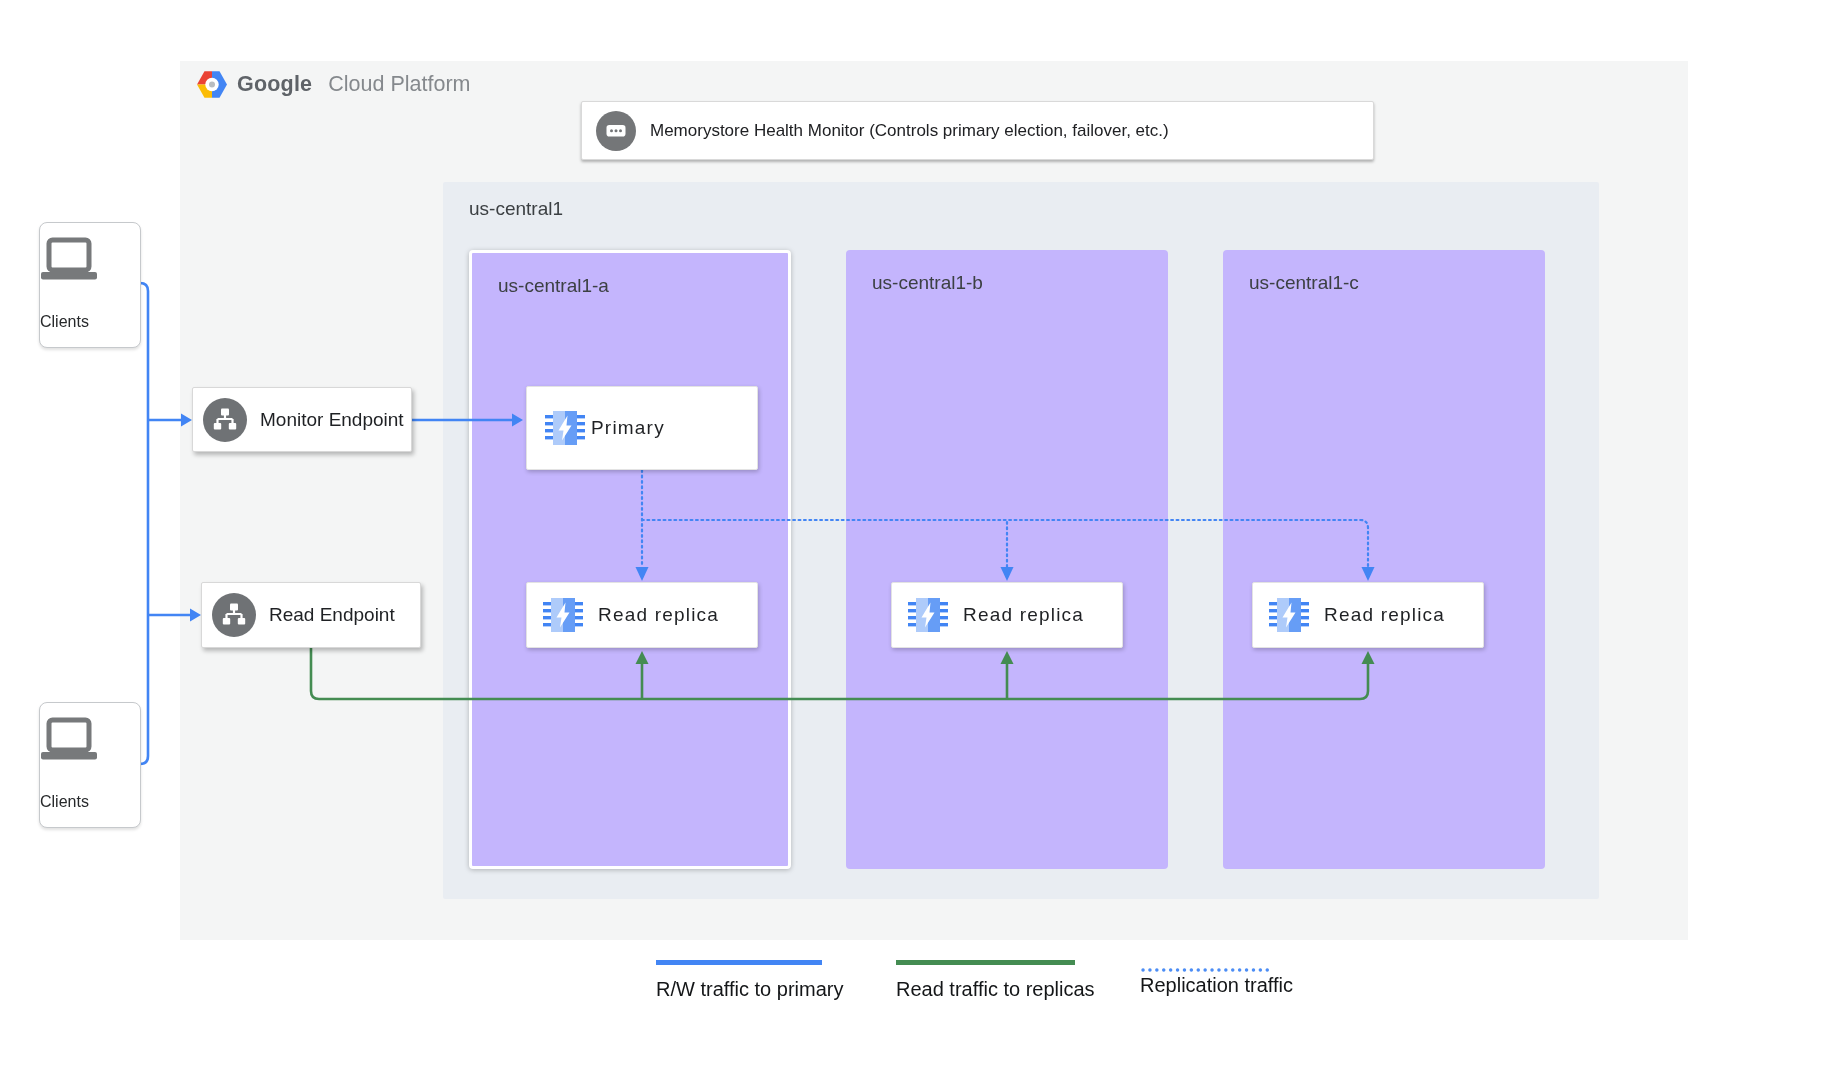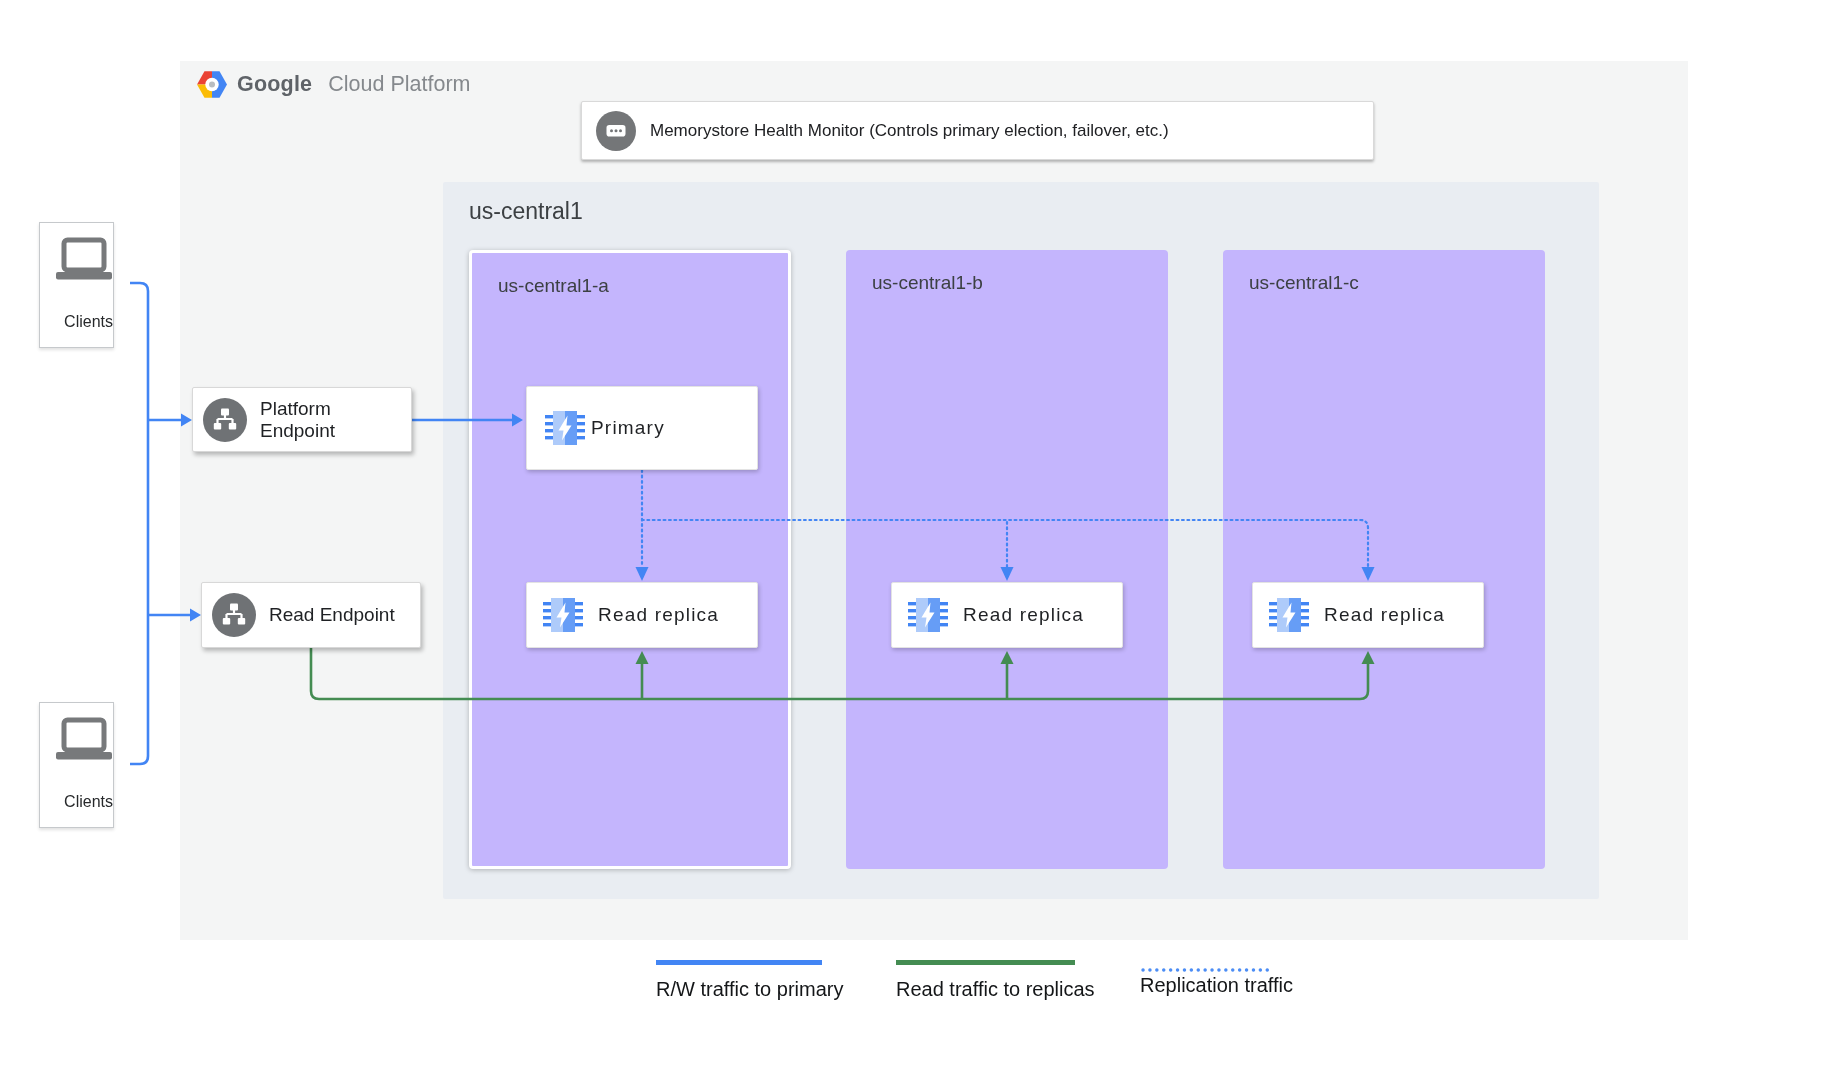--- a/index.html
+++ b/index.html
@@ -23,21 +23,21 @@
   .hm-box {
     left:581px; top:101px; width:793px; height:59px; background:#fff;
     border:1px solid #d9d9d9; border-radius:2px;
     box-shadow:0 2px 3px rgba(0,0,0,.28);
     display:flex; align-items:center; padding-left:14px; box-sizing:border-box; gap:14px;
   }
   .hm-box .label { font-size:17px; color:#202124; }
 
   
   .region { left:443px; top:182px; width:1156px; height:717px; background:#e9edf2; border-radius:2px; }
-  .region-label { left:469px; top:198px; font-size:23px; color:#3c4043; }
+  .region-label { left:469px; top:198px; font-size:19px; color:#3c4043; }
   .zone { top:250px; width:322px; height:619px; background:#c4b5fd; border-radius:4px; box-sizing:border-box; }
   .zone.hl { border:3px solid #ffffff; box-shadow:0 1px 5px rgba(0,0,0,.25); }
   .zone-label { position:absolute; left:26px; top:22px; font-size:19px; color:#3c4043; }
   .zone-a { left:469px; }
   .zone-b { left:846px; }
   .zone-c { left:1223px; }
 
   
   .node {
     background:#fff; border:1px solid #e3e3e3; border-radius:2px;
@@ -50,23 +50,23 @@
   .n-replica-a { left:526px; top:582px; width:232px; height:66px; padding-left:16px; gap:15px; }
   .n-replica-b { left:891px; top:582px; width:232px; height:66px; padding-left:16px; gap:15px; }
   .n-replica-c { left:1252px; top:582px; width:232px; height:66px; padding-left:16px; gap:15px; }
   .n-pe { left:192px; top:387px; width:220px; height:65px; padding-left:10px; gap:13px;
           box-shadow:2px 3px 4px rgba(0,0,0,.25); border-color:#d8d8d8; }
   .n-re { left:201px; top:582px; width:220px; height:66px; padding-left:10px; gap:13px;
           box-shadow:2px 3px 4px rgba(0,0,0,.25); border-color:#d8d8d8; }
 
   
   .clients {
-    width:75px; height:126px; background:#fff; border:1.5px solid #c6c9cc; border-radius:0;
+    width:102px; height:126px; background:#fff; border:1.5px solid #c6c9cc; border-radius:8px;
     box-shadow:0 2px 3px rgba(0,0,0,.12);
-    display:flex; flex-direction:column; align-items:flex-end; box-sizing:border-box;
+    display:flex; flex-direction:column; align-items:flex-start; box-sizing:border-box;
   }
   .clients .icon { margin-top:14px; }
   .clients .label { margin-top:auto; margin-bottom:16px; font-size:16px; color:#27292b; }
   .clients-top { left:39px; top:222px; }
   .clients-bottom { left:39px; top:702px; }
 
   
   .legend-item { position:absolute; top:960px; }
   .legend-line { height:5px; margin-bottom:13px; }
   .legend-line.blue  { background:#4285f4; width:166px; }
@@ -249,21 +249,21 @@
   <div class="abs node n-pe">
     <span style="display:flex;">
       <svg viewBox="0 0 44 44" width="44" height="44">
         <circle cx="22" cy="22" r="22" fill="#6f7275"></circle>
         <path d="M22 16.5 V21 M14.5 21 H29.5 M14.5 21 V25 M29.5 21 V25" stroke="#ffffff" stroke-width="2.2" fill="none"></path>
         <rect x="18" y="10.5" width="8" height="7" rx="1" fill="#ffffff"></rect>
         <rect x="10.8" y="25" width="7.4" height="6.5" rx="1" fill="#ffffff"></rect>
         <rect x="25.8" y="25" width="7.4" height="6.5" rx="1" fill="#ffffff"></rect>
       </svg>
     </span>
-    <span class="label">Platform Endpoint</span>
+    <span class="label">Monitor Endpoint</span>
   </div>
 
   <div class="abs node n-re">
     <span style="display:flex;">
       <svg viewBox="0 0 44 44" width="44" height="44">
         <circle cx="22" cy="22" r="22" fill="#6f7275"></circle>
         <path d="M22 16.5 V21 M14.5 21 H29.5 M14.5 21 V25 M29.5 21 V25" stroke="#ffffff" stroke-width="2.2" fill="none"></path>
         <rect x="18" y="10.5" width="8" height="7" rx="1" fill="#ffffff"></rect>
         <rect x="10.8" y="25" width="7.4" height="6.5" rx="1" fill="#ffffff"></rect>
         <rect x="25.8" y="25" width="7.4" height="6.5" rx="1" fill="#ffffff"></rect>

